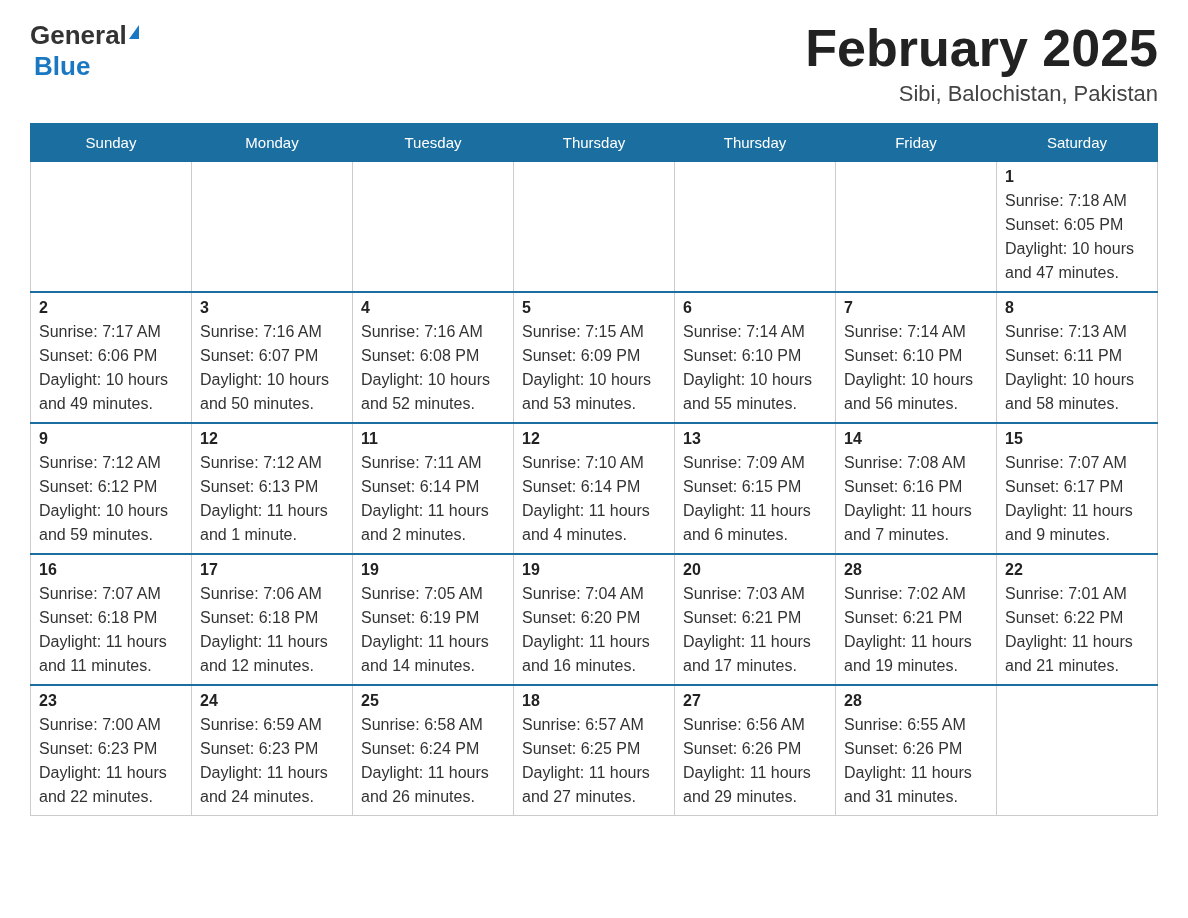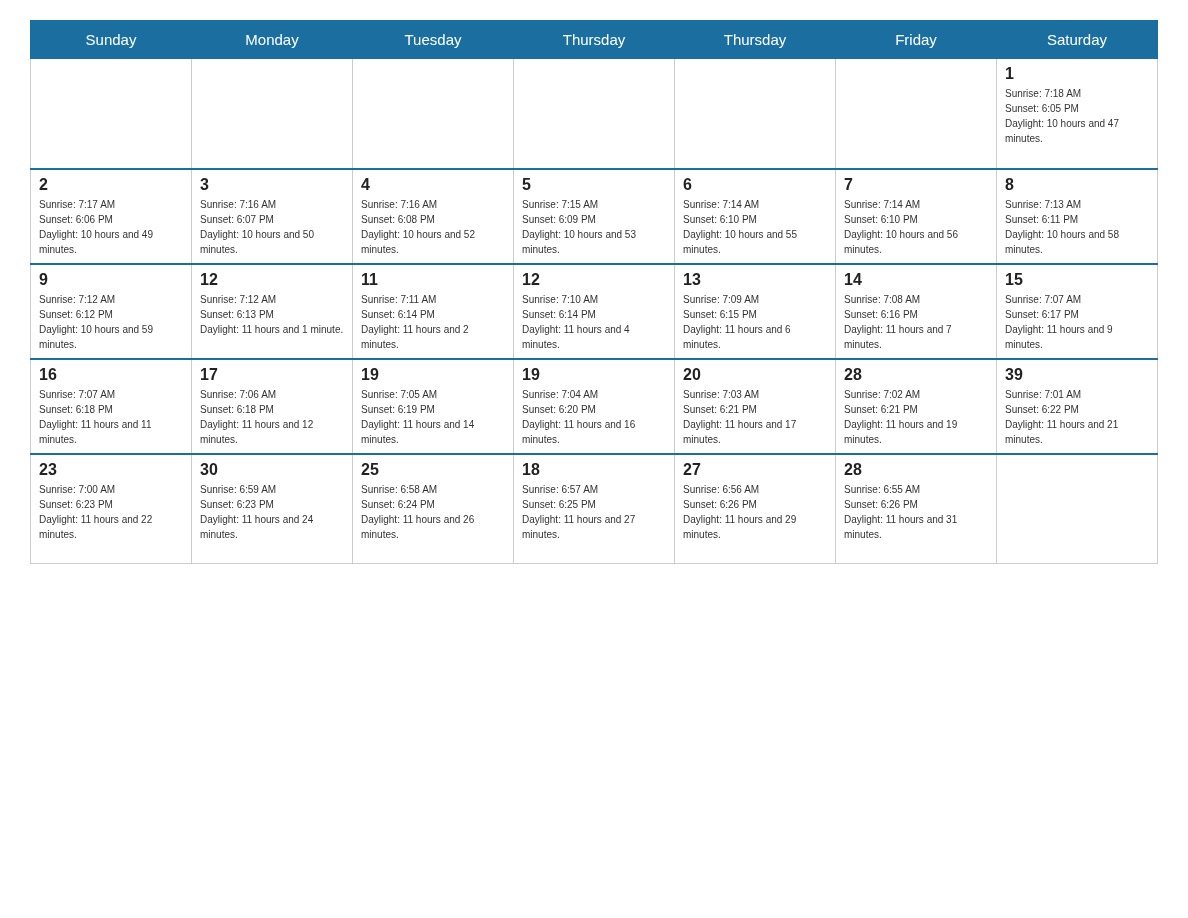--- a/index.html
+++ b/index.html
@@ -12,27 +12,42 @@
     .logo-blue { color: #1a78c2; }
     .logo-triangle { display: inline-block; width: 0; height: 0; border-left: 10px solid transparent; border-bottom: 14px solid #1a78c2; margin-left: 2px; vertical-align: middle; position: relative; top: -4px; }
     .title-section { text-align: right; }
     .month-title { font-size: 52px; font-weight: bold; color: #222; line-height: 1.1; }
     .location { font-size: 22px; color: #444; margin-top: 4px; }
     .calendar { width: 100%; border-collapse: collapse; }
     .calendar th { background-color: #1a6fa0; color: white; padding: 10px 8px; font-size: 15px; font-weight: normal; text-align: center; border: 1px solid #1a6fa0; }
     .calendar td { border: 1px solid #ccc; padding: 6px 8px; vertical-align: top; width: calc(100%/7); min-height: 110px; }
     .calendar td.empty { background: #fff; }
     .day-num { font-size: 16px; font-weight: bold; color: #222; margin-bottom: 3px; }
-    .day-info { font-size: 10px; color: #333; line-height: 1.5; }
+    .day-info { font-size: 16px; color: #333; line-height: 1.5; }
     .row-separator td { border-top: 2px solid #1a6fa0; }
   </style>
 </head>
 <body>
 
 <div class="page">
+  <div class="header">
+    <div class="logo">
+      <div style="display:flex;align-items:center;">
+        <span class="logo-text logo-general">General</span>
+        <span class="logo-triangle"></span>
+      </div>
+      <div style="margin-left:4px;">
+        <span class="logo-text logo-blue">Blue</span>
+      </div>
+    </div>
+    <div class="title-section">
+      <div class="month-title">February 2025</div>
+      <div class="location">Sibi, Balochistan, Pakistan</div>
+    </div>
+  </div>
 
   <table class="calendar">
     <thead>
       <tr>
         <th>Sunday</th>
         <th>Monday</th>
         <th>Tuesday</th>
         <th>Thursday</th>
         <th>Thursday</th>
         <th>Friday</th>
@@ -131,31 +146,31 @@
           </td>
           <td>
             <div class="day-num">20</div>
             <div class="day-info">Sunrise: 7:03 AM<br>Sunset: 6:21 PM<br>Daylight: 11 hours and 17 minutes.</div>
           </td>
           <td>
             <div class="day-num">28</div>
             <div class="day-info">Sunrise: 7:02 AM<br>Sunset: 6:21 PM<br>Daylight: 11 hours and 19 minutes.</div>
           </td>
           <td>
-            <div class="day-num">39</div>
+            <div class="day-num">22</div>
             <div class="day-info">Sunrise: 7:01 AM<br>Sunset: 6:22 PM<br>Daylight: 11 hours and 21 minutes.</div>
           </td>
         </tr>
         <tr class="row-separator">
           <td>
             <div class="day-num">23</div>
             <div class="day-info">Sunrise: 7:00 AM<br>Sunset: 6:23 PM<br>Daylight: 11 hours and 22 minutes.</div>
           </td>
           <td>
-            <div class="day-num">30</div>
+            <div class="day-num">24</div>
             <div class="day-info">Sunrise: 6:59 AM<br>Sunset: 6:23 PM<br>Daylight: 11 hours and 24 minutes.</div>
           </td>
           <td>
             <div class="day-num">25</div>
             <div class="day-info">Sunrise: 6:58 AM<br>Sunset: 6:24 PM<br>Daylight: 11 hours and 26 minutes.</div>
           </td>
           <td>
             <div class="day-num">18</div>
             <div class="day-info">Sunrise: 6:57 AM<br>Sunset: 6:25 PM<br>Daylight: 11 hours and 27 minutes.</div>
           </td>

